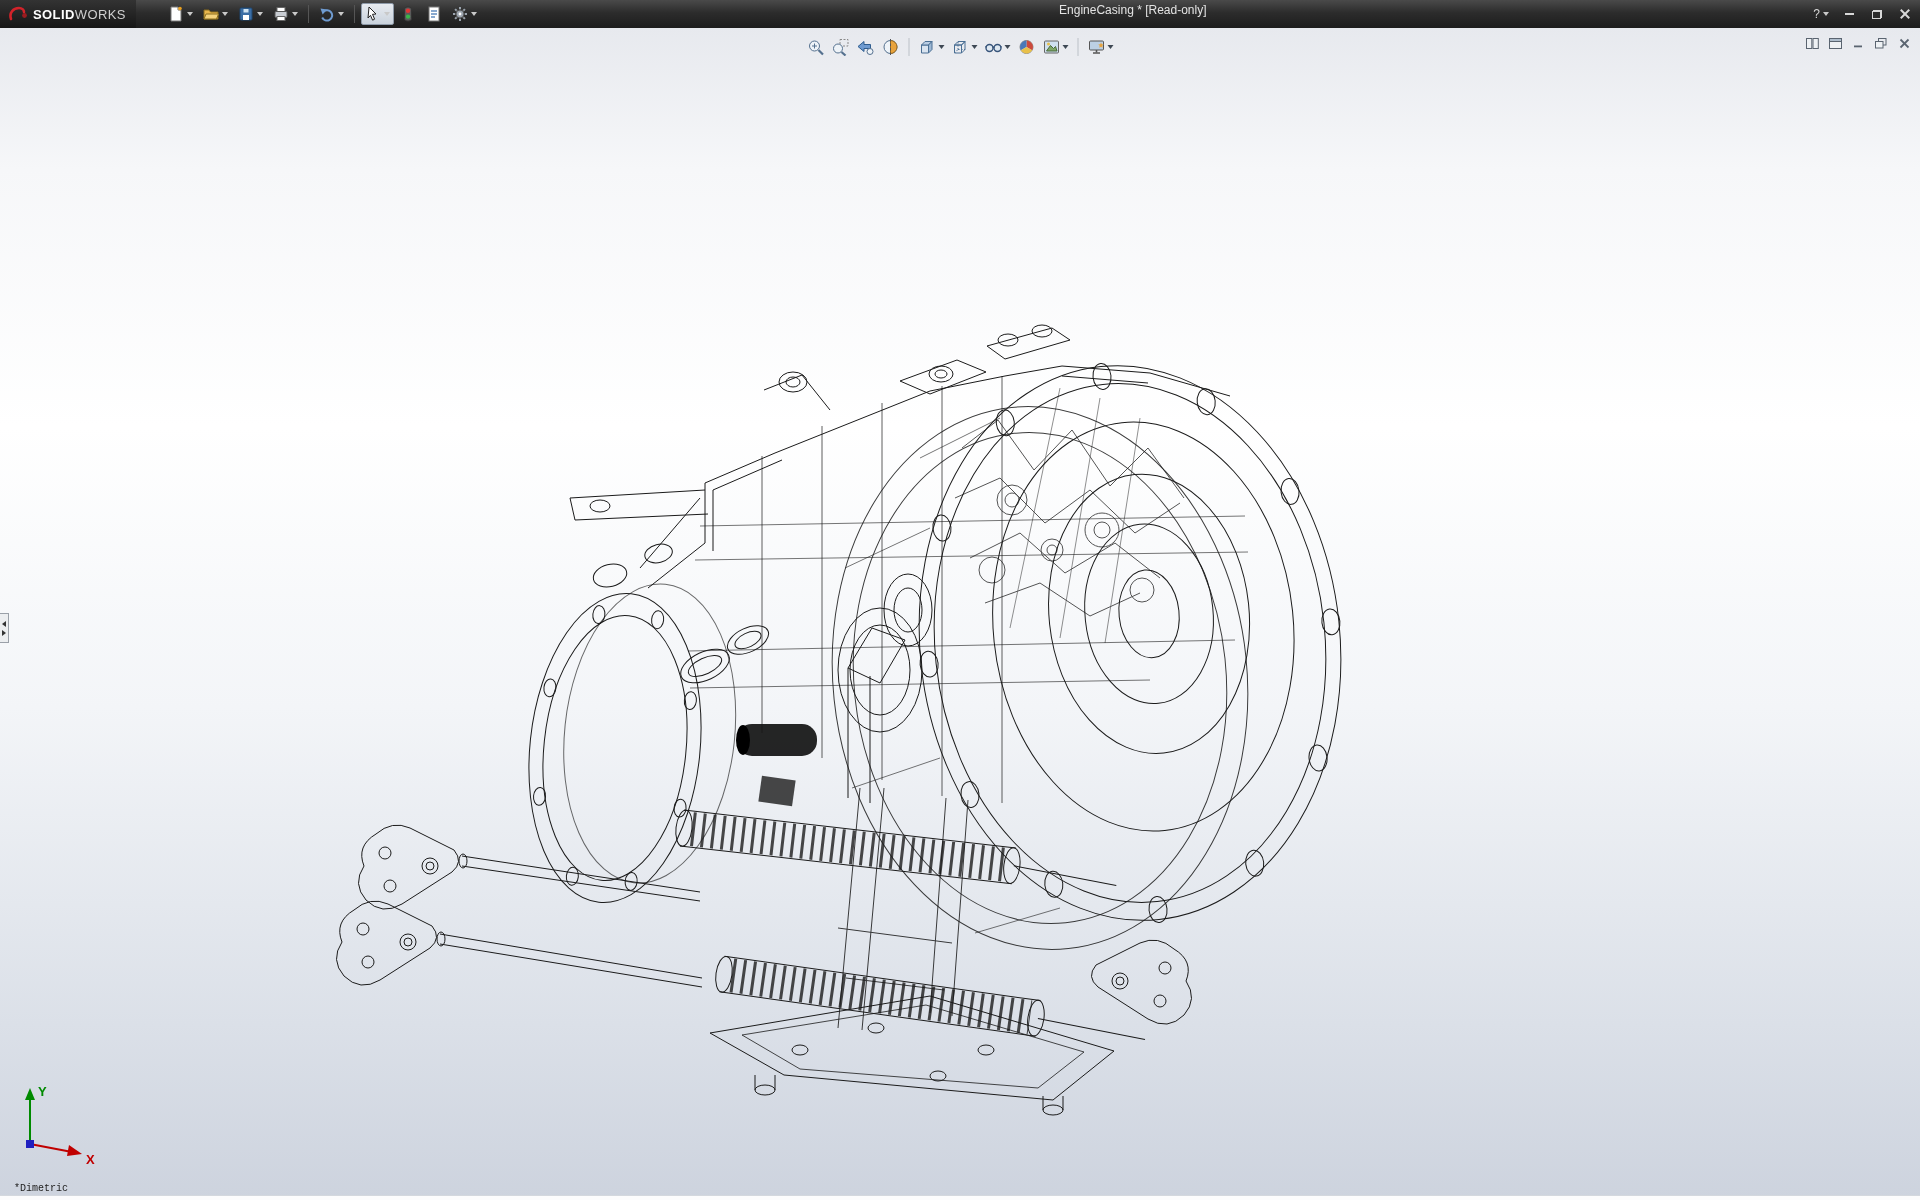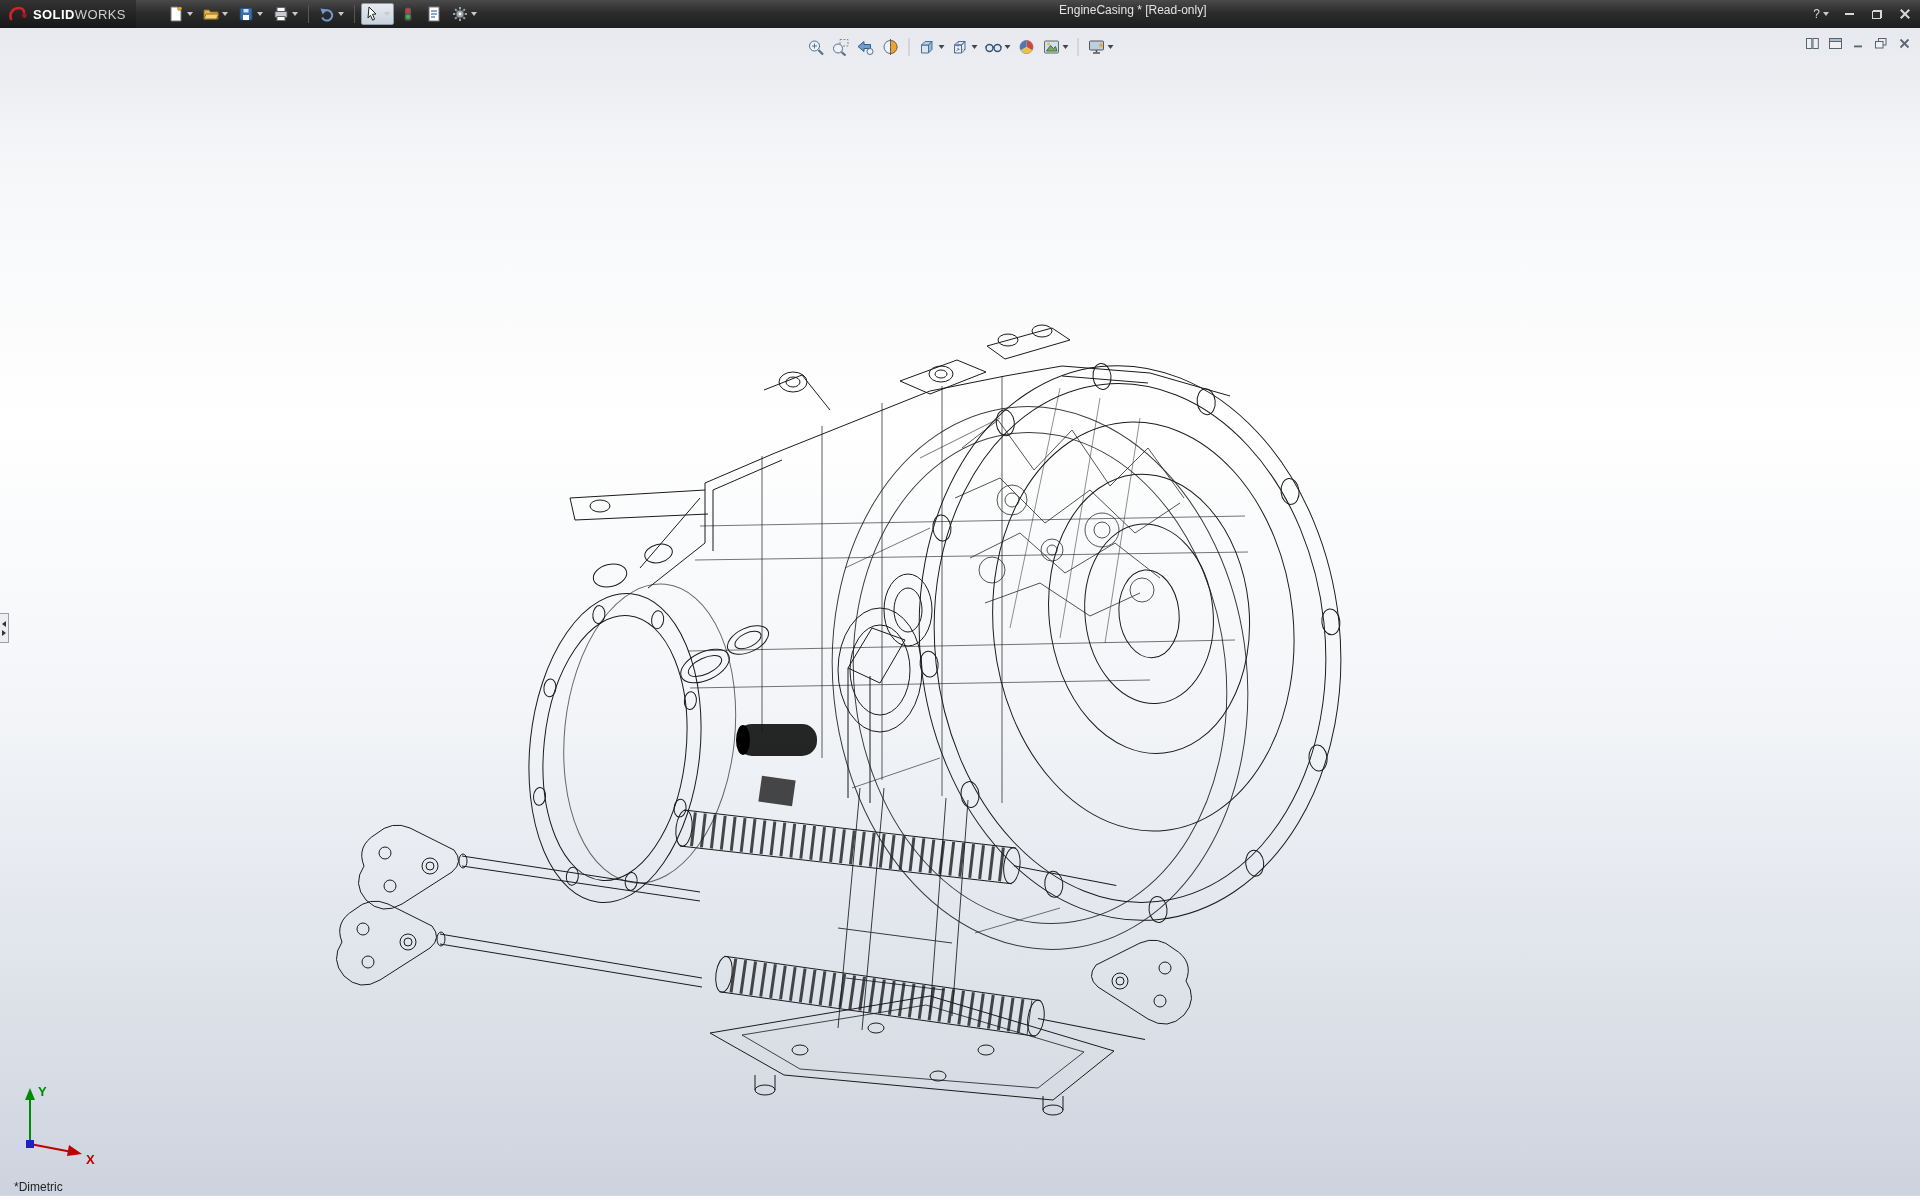--- a/index.html
+++ b/index.html
@@ -58,21 +58,21 @@
 
   
   .splitter-tab { position:absolute; left:0; top:585px; width:9px; height:30px;
                   background:#eceef0; border:1px solid #9aa0a8; border-left:none;
                   display:flex; flex-direction:column; align-items:center; justify-content:center; gap:3px; }
   .tri-r { width:0; height:0; border-top:3px solid transparent; border-bottom:3px solid transparent; border-left:4px solid #333; }
   .tri-l { width:0; height:0; border-top:3px solid transparent; border-bottom:3px solid transparent; border-right:4px solid #333; }
 
   
   .triad { position:absolute; left:14px; bottom:26px; }
-  .view-label { position:absolute; left:14px; bottom:6px; font-size:12px; color:#222; }
+  .view-label { position:absolute; left:14px; bottom:6px; font-size:10px; color:#222;font-family:Liberation Mono, monospace; }
   .bottom-strip { position:absolute; left:0; right:0; bottom:0; height:5px; background:#fcfcfd; border-top:1px solid #d4d8de; }
 </style>
 </head>
 <body>
 
 <div class="app">
 
   <div class="titlebar">
     <div class="brand">
       <svg width="20" height="16" viewBox="0 0 20 16">

